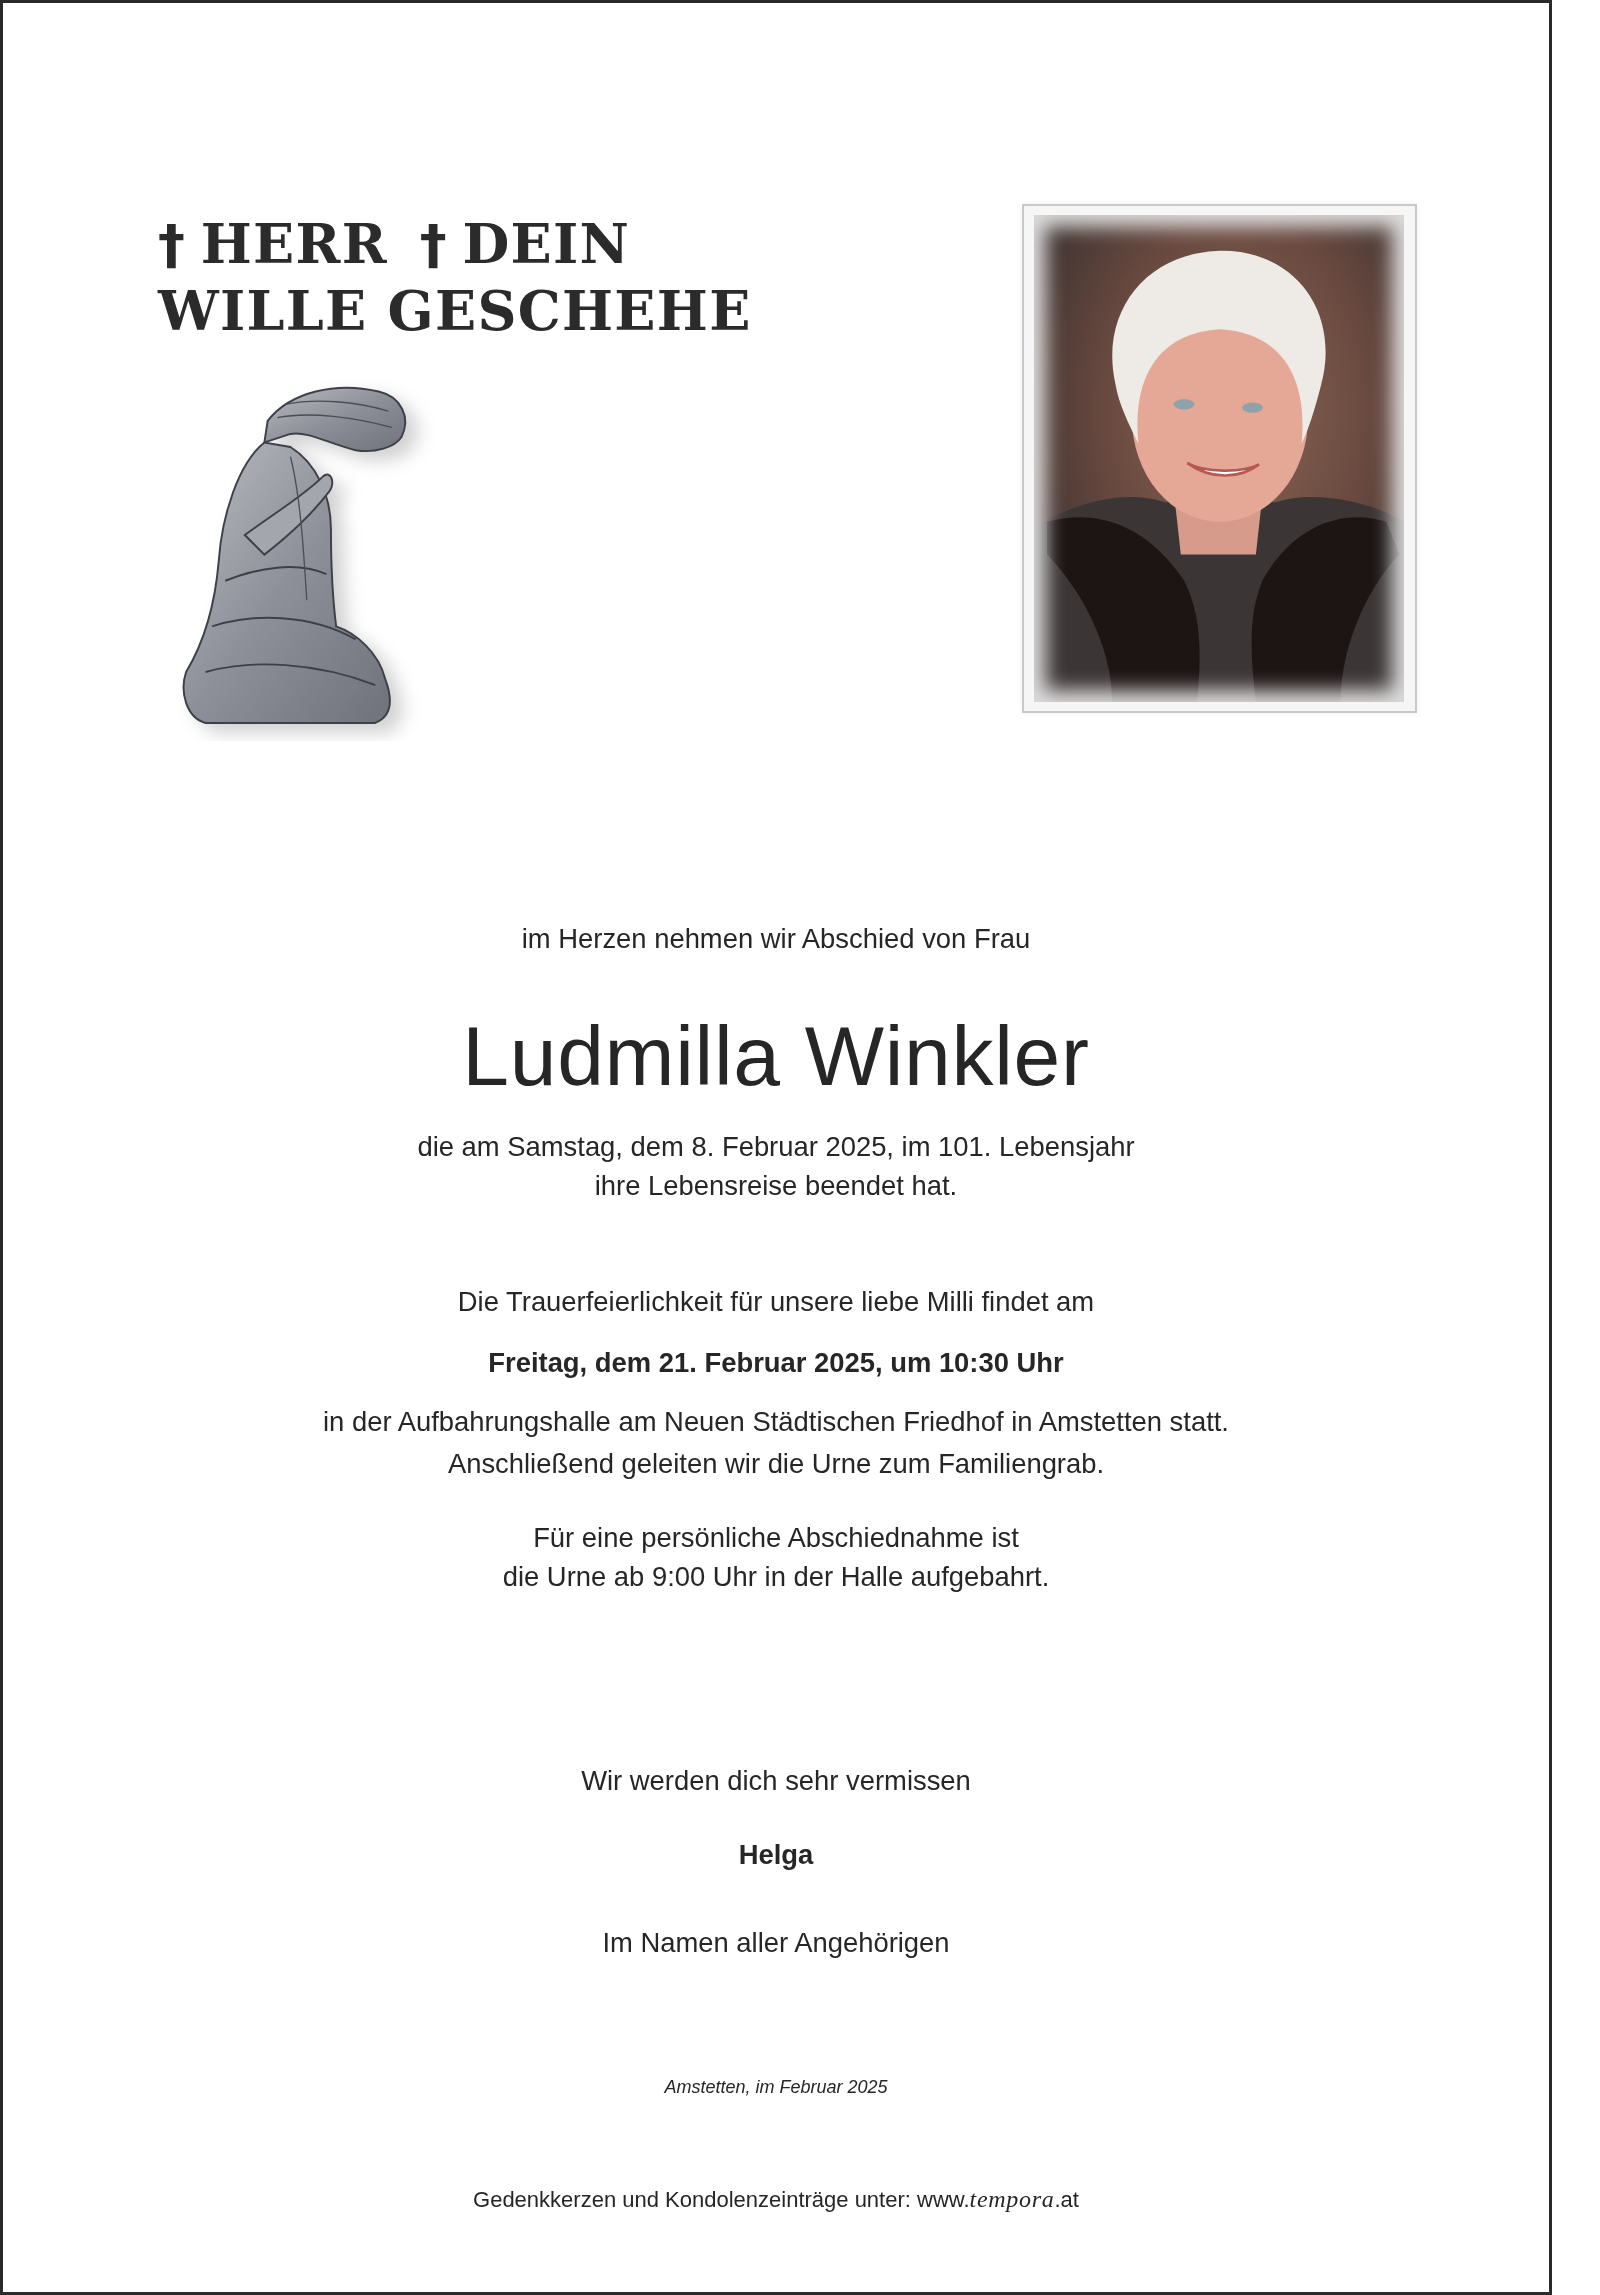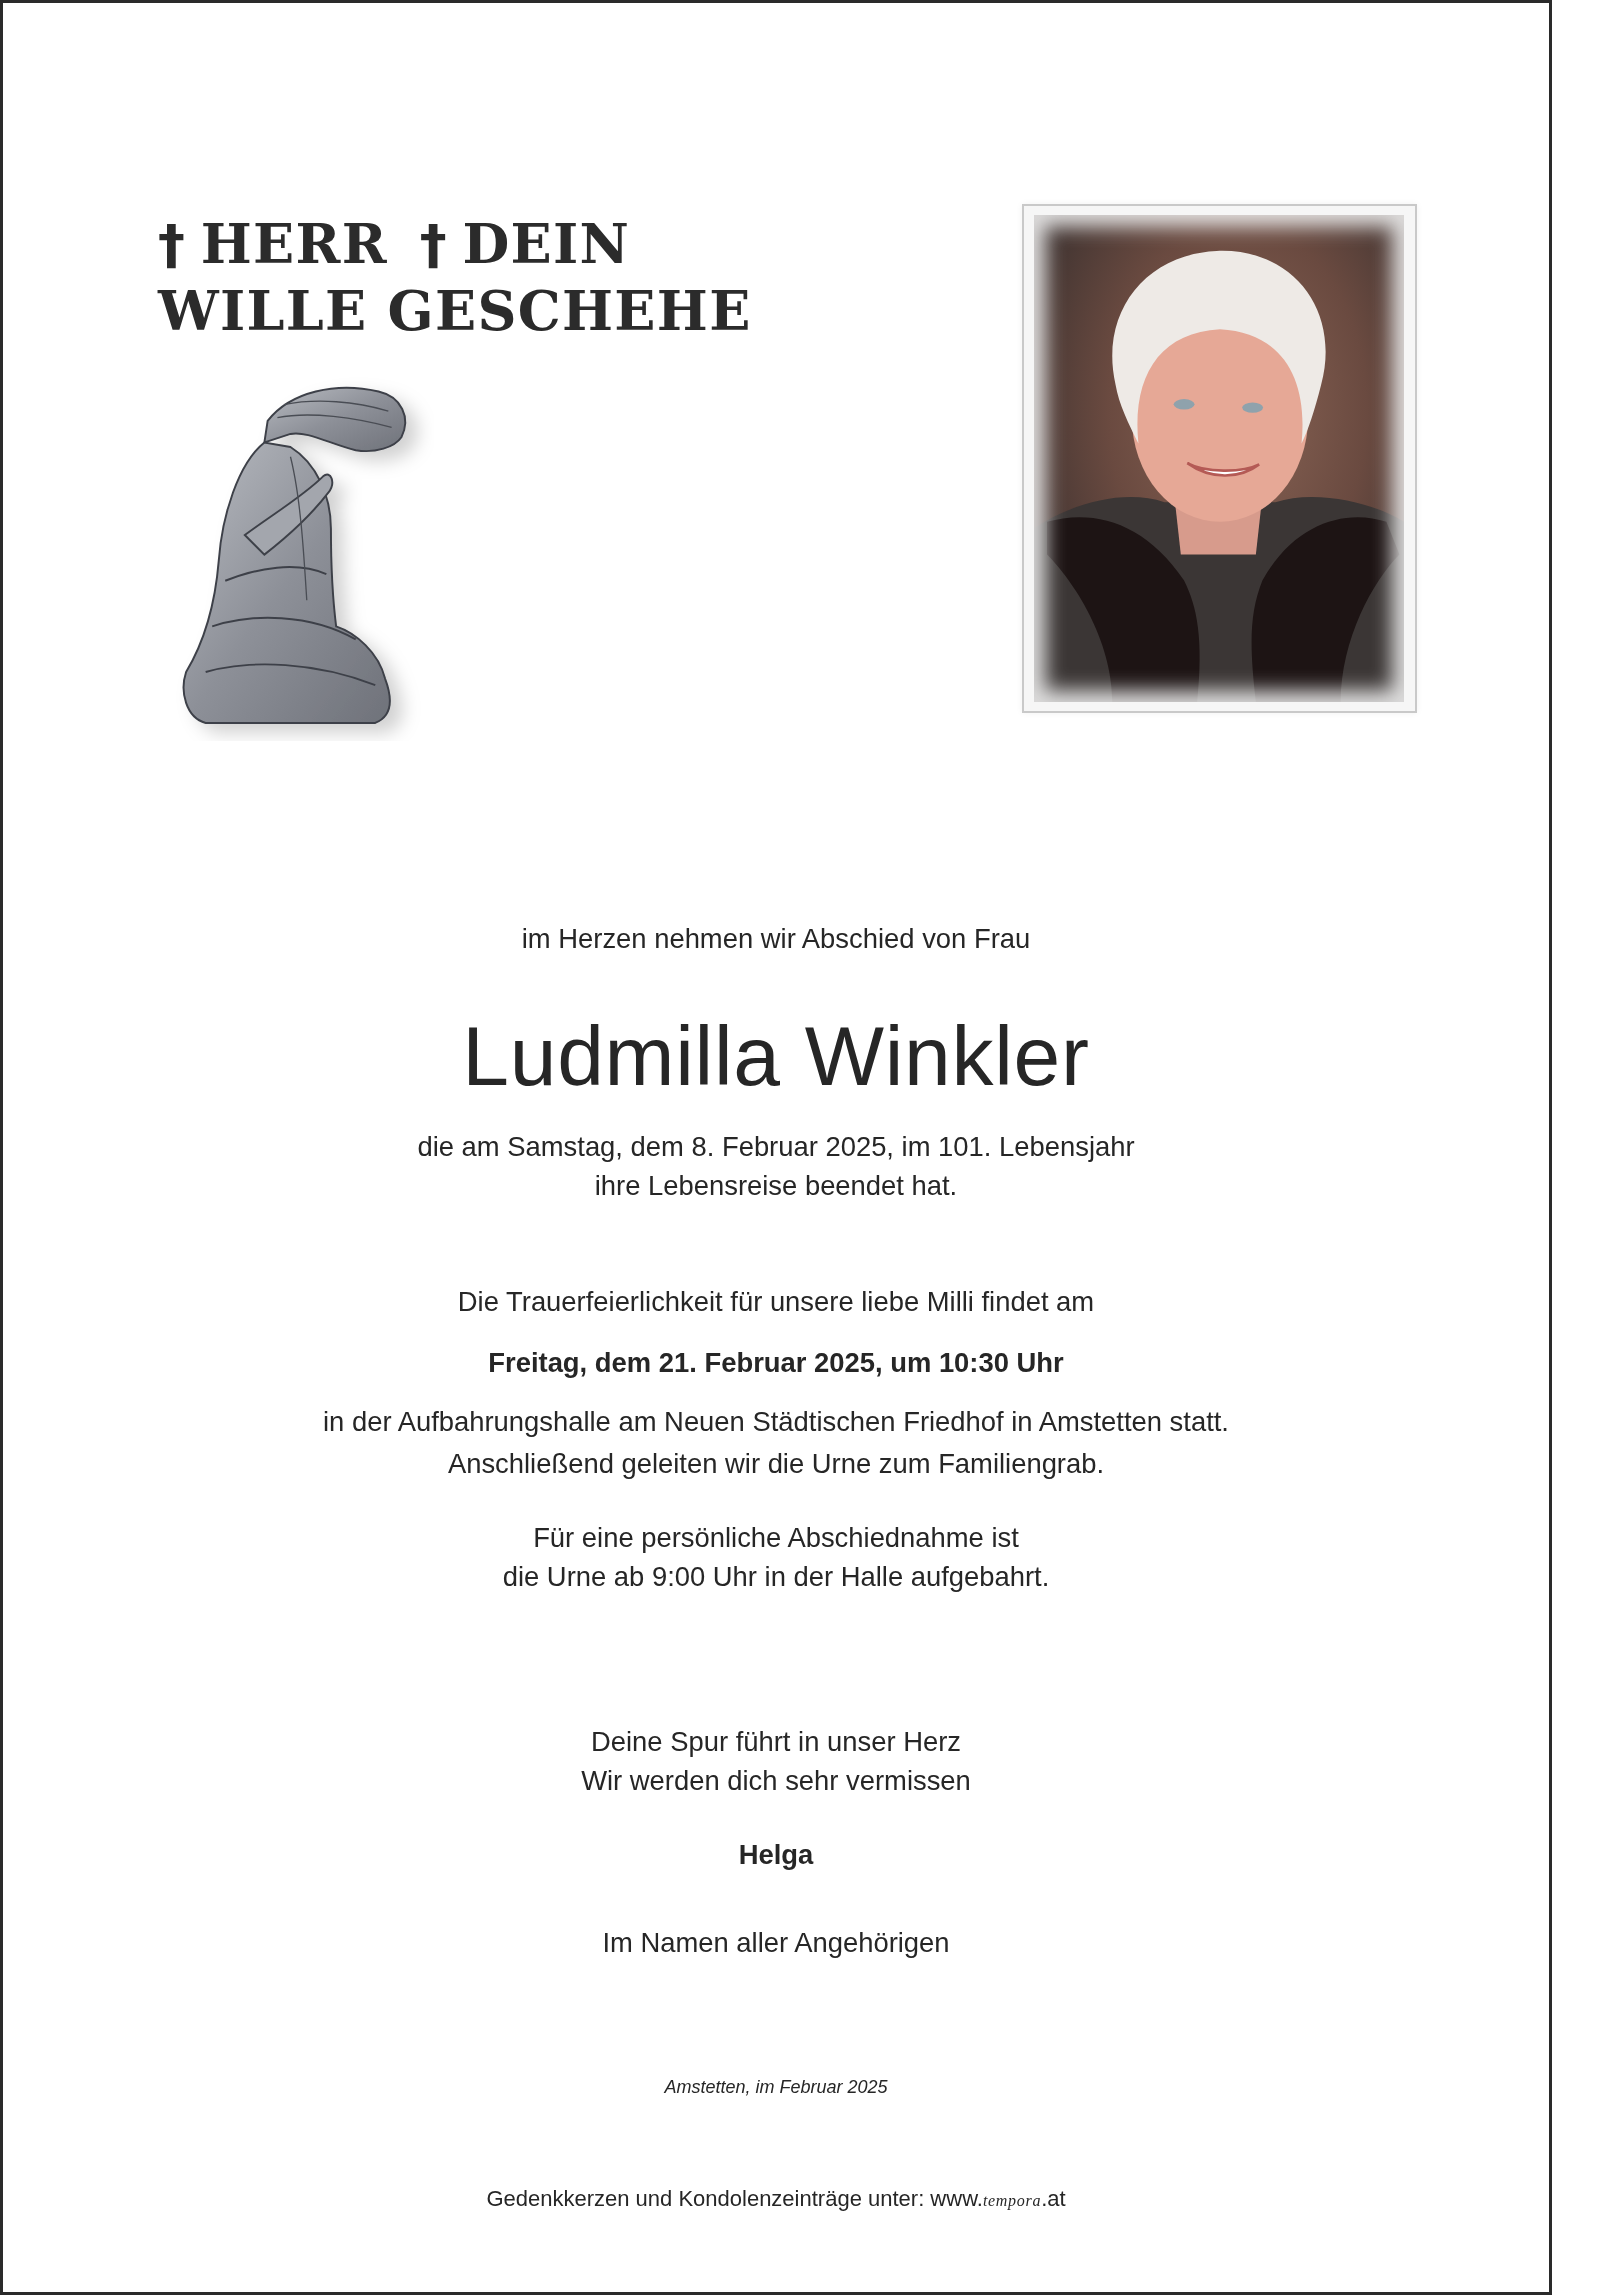--- a/index.html
+++ b/index.html
@@ -27,21 +27,21 @@
            background: radial-gradient(ellipse at 55% 40%, #8a6556 0%, #6a4a40 45%, #3d3230 80%); }
   .photo-fade { position: absolute; inset: 0; box-shadow: inset 0 0 19.6px 11.8px rgba(240,240,240,0.9); pointer-events:none; }
 
   
   .center { position: absolute; left: 3.9px; right: 3.9px; text-align: center; white-space: nowrap; }
   .txt { font-size: 27.4px; line-height: 39px; }
   .bold { font-weight: bold; }
   .name { font-size: 84px; line-height: 98px; letter-spacing: 0.7px; color: #262626; }
   .italic-small { font-size: 18px; font-style: italic; line-height: 26px; }
   .footer { font-size: 22px; line-height: 30px; }
-  .tempora { font-family: "Liberation Serif", "DejaVu Serif", serif; font-style: italic; font-size: 16px; letter-spacing: 0.7px; }
+  .tempora { font-family: "Liberation Serif", "DejaVu Serif", serif; font-style: italic; font-size: 24px; letter-spacing: 0.7px; }
 </style>
 </head>
 <body>
 
 <div class="page">
 
   <div class="motto">
     <div class="motto-line">
       <span class="cross">†</span><span>HERR</span>
       <span class="cross" style="margin-left:11.8px">†</span><span>DEIN</span>
@@ -111,21 +111,20 @@
   <div class="center txt" style="top:1163px;">ihre Lebensreise beendet hat.</div>
 
   <div class="center txt" style="top:1279px;">Die Trauerfeierlichkeit für unsere liebe Milli findet am</div>
   <div class="center txt bold" style="top:1340px;">Freitag, dem 21. Februar 2025, um 10:30 Uhr</div>
   <div class="center txt" style="top:1399px;">in der Aufbahrungshalle am Neuen Städtischen Friedhof in Amstetten statt.</div>
   <div class="center txt" style="top:1441px;">Anschließend geleiten wir die Urne zum Familiengrab.</div>
 
   <div class="center txt" style="top:1515px;">Für eine persönliche Abschiednahme ist</div>
   <div class="center txt" style="top:1554px;">die Urne ab 9:00 Uhr in der Halle aufgebahrt.</div>
 
-  <div class="center txt" style="top:1719px;">Deine Spur führt in unser Herz</div>
   <div class="center txt" style="top:1758px;">Wir werden dich sehr vermissen</div>
 
   <div class="center txt bold" style="top:1832px;">Helga</div>
   <div class="center txt" style="top:1920px;">Im Namen aller Angehörigen</div>
 
   <div class="center italic-small" style="top:2071px;">Amstetten, im Februar 2025</div>
 
   <div class="center footer" style="top:2181px;">
     <span>Gedenkkerzen und Kondolenzeinträge unter: www.</span><span class="tempora">tempora</span><span>.at</span>
   </div>

